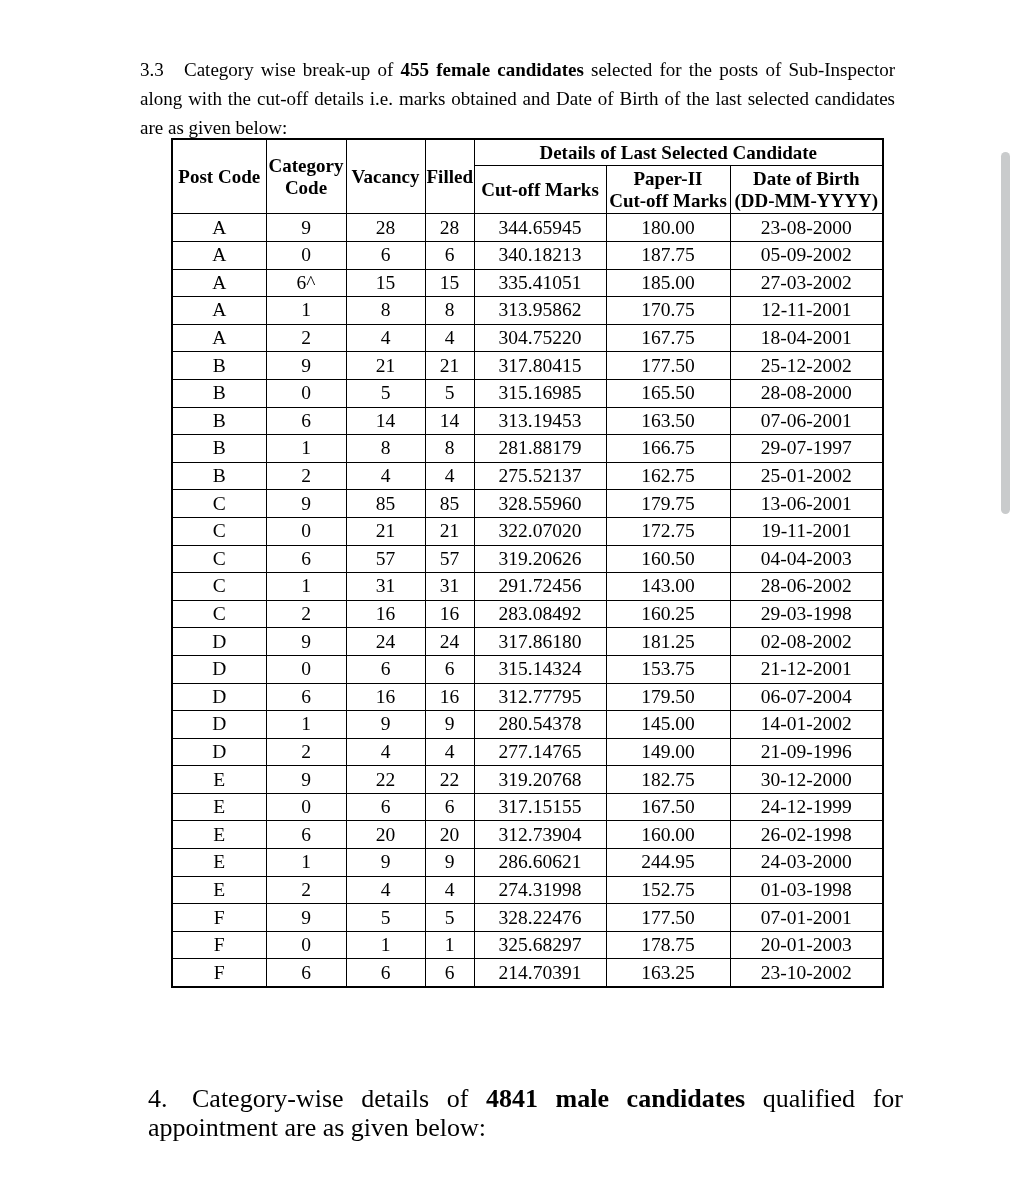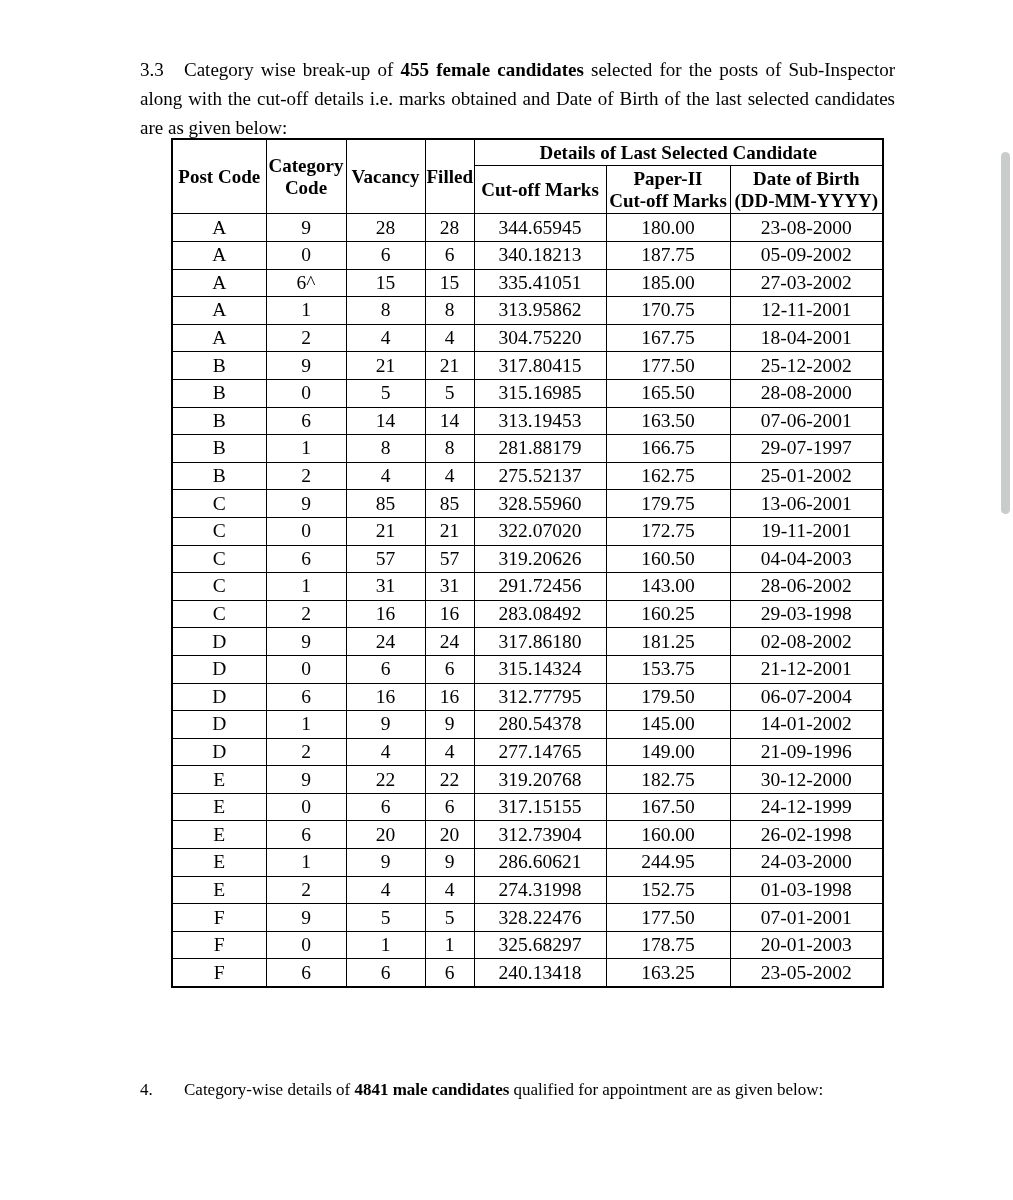--- a/index.html
+++ b/index.html
@@ -94,24 +94,24 @@
     left: 178px;
     top: 968px;
     font-size: 20px;
     line-height: 30px;
   }
   .footnotes div { white-space: nowrap; }
 
   
   .closing {
     position: absolute;
-    left: 140px;
+    left: 148px;
     top: 1058px;
     width: 755px;
-    font-size: 17px;
+    font-size: 26px;
     line-height: 29px;
     text-align: justify;
     text-justify: inter-word;
   }
   .closing .indent { display: inline-block; width: 44px; }
 
   
   .scrollbar-track {
     position: absolute;
     right: 0px;
@@ -415,23 +415,23 @@
             <td>1</td>
             <td>325.68297</td>
             <td>178.75</td>
             <td>20-01-2003</td>
           </tr>
           <tr>
             <td>F</td>
             <td>6</td>
             <td>6</td>
             <td>6</td>
-            <td>240.13418</td>
+            <td>214.70391</td>
             <td>163.25</td>
-            <td>23-05-2002</td>
+            <td>23-10-2002</td>
           </tr>
         </tbody>
     </table>
   </div>
 
   <div class="footnotes">
   </div>
 
   <p class="closing">
     <span class="indent">4.</span><span>Category-wise details of </span><span class="bold">4841  male candidates</span><span> qualified for appointment are as given below:</span>

